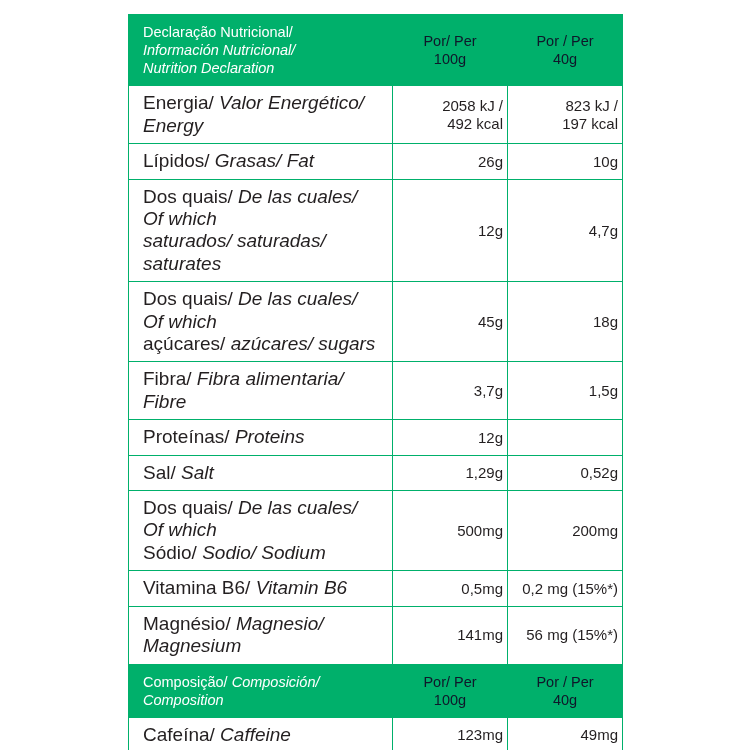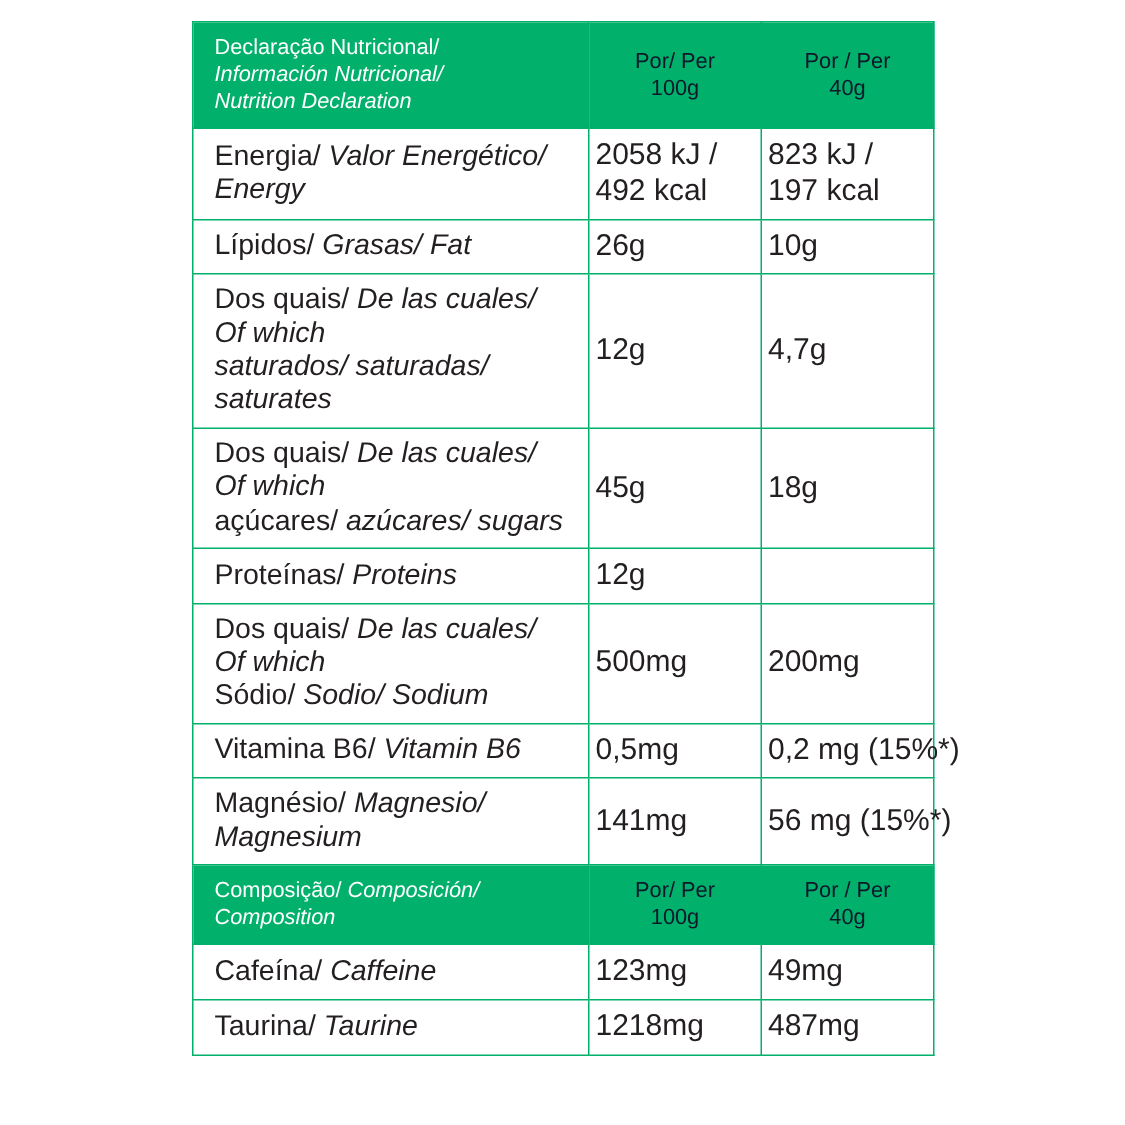--- a/index.html
+++ b/index.html
@@ -36,22 +36,22 @@
   col.c-v1 { width: 115px; }
   col.c-v2 { width: 115px; }
 
   .label-cell {
     padding: 6px 10px 6px 14px;
     font-size: 19px;
     line-height: 1.18;
     color: #231f20;
   }
   .val-cell {
-    text-align: left;
-    font-size: 20px;
+    text-align: right;
+    font-size: 15px;
     line-height: 1.18;
     padding: 6px 4px;
     color: #231f20;
   }
   .head-row td {
     background: #00b06b;
     color: #ffffff;
     border-color: #00b06b;
   }
   .head-label {
@@ -186,39 +186,73 @@
               <div>45g</div>
             </div>
         </td>
         <td>
           <div class="val-cell">
               <div>18g</div>
             </div>
         </td>
       </tr>
 
+      <tr>
+        <td>
+          <div class="label-cell">
+            <span>Fibra/ </span><span class="it">Fibra alimentaria/ Fibre</span>
+          </div>
+        </td>
+        <td>
+          <div class="val-cell">
+              <div>3,7g</div>
+            </div>
+        </td>
+        <td>
+          <div class="val-cell">
+              <div>1,5g</div>
+            </div>
+        </td>
+      </tr>
 
       <tr>
         <td>
           <div class="label-cell">
             <span>Proteínas/ </span><span class="it">Proteins</span>
           </div>
         </td>
         <td>
           <div class="val-cell">
               <div>12g</div>
             </div>
         </td>
         <td>
           <div class="val-cell">
               <div></div>
             </div>
         </td>
       </tr>
 
+      <tr>
+        <td>
+          <div class="label-cell">
+            <span>Sal/ </span><span class="it">Salt</span>
+          </div>
+        </td>
+        <td>
+          <div class="val-cell">
+              <div>1,29g</div>
+            </div>
+        </td>
+        <td>
+          <div class="val-cell">
+              <div>0,52g</div>
+            </div>
+        </td>
+      </tr>
 
       <tr>
         <td>
           <div class="label-cell">
             <div><span> Dos quais/ </span><span class="it">De las cuales/ Of which</span></div>
             <div><span>Sódio/ </span><span class="it">Sodio/ Sodium</span></div>
           </div>
         </td>
         <td>
           <div class="val-cell">

